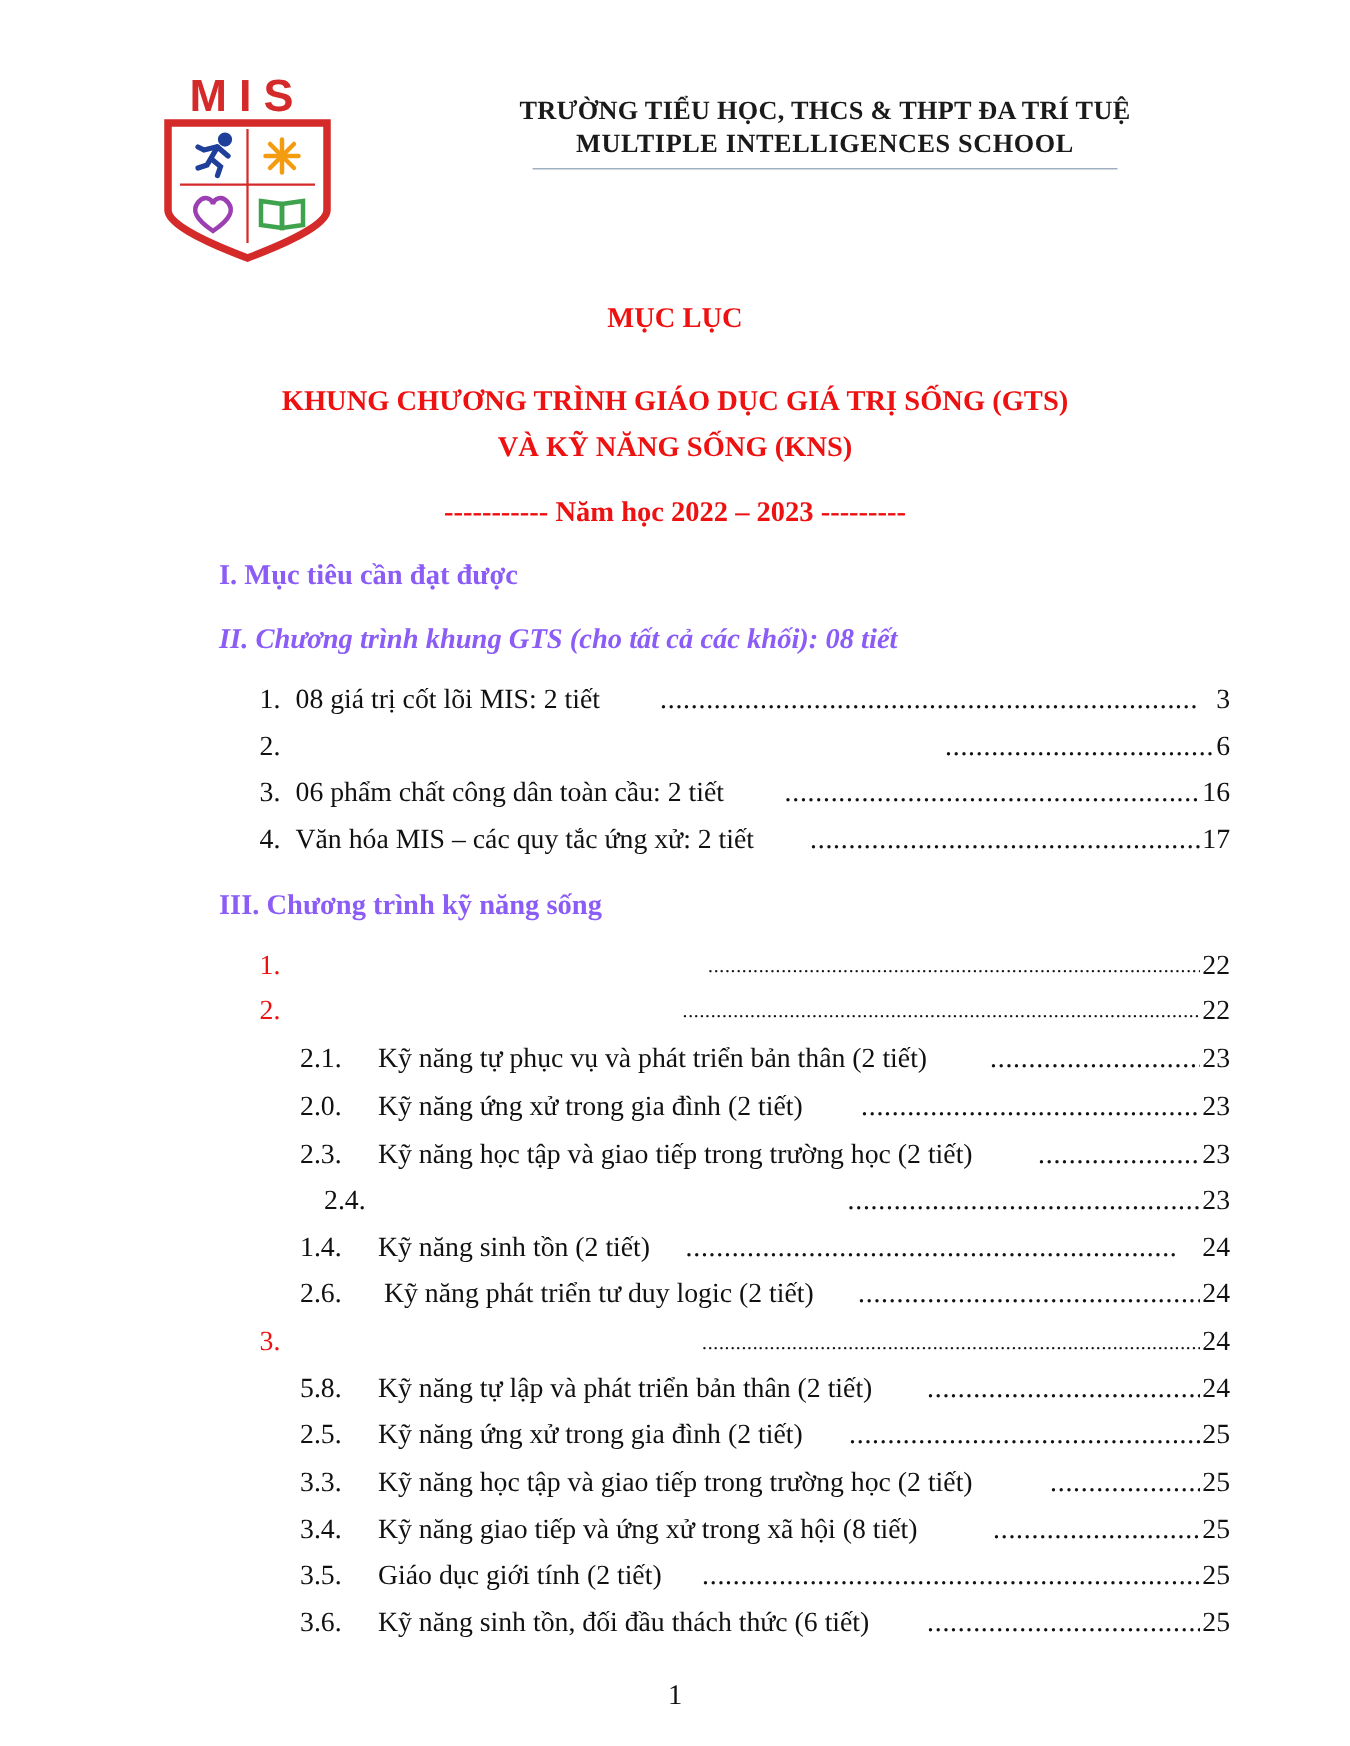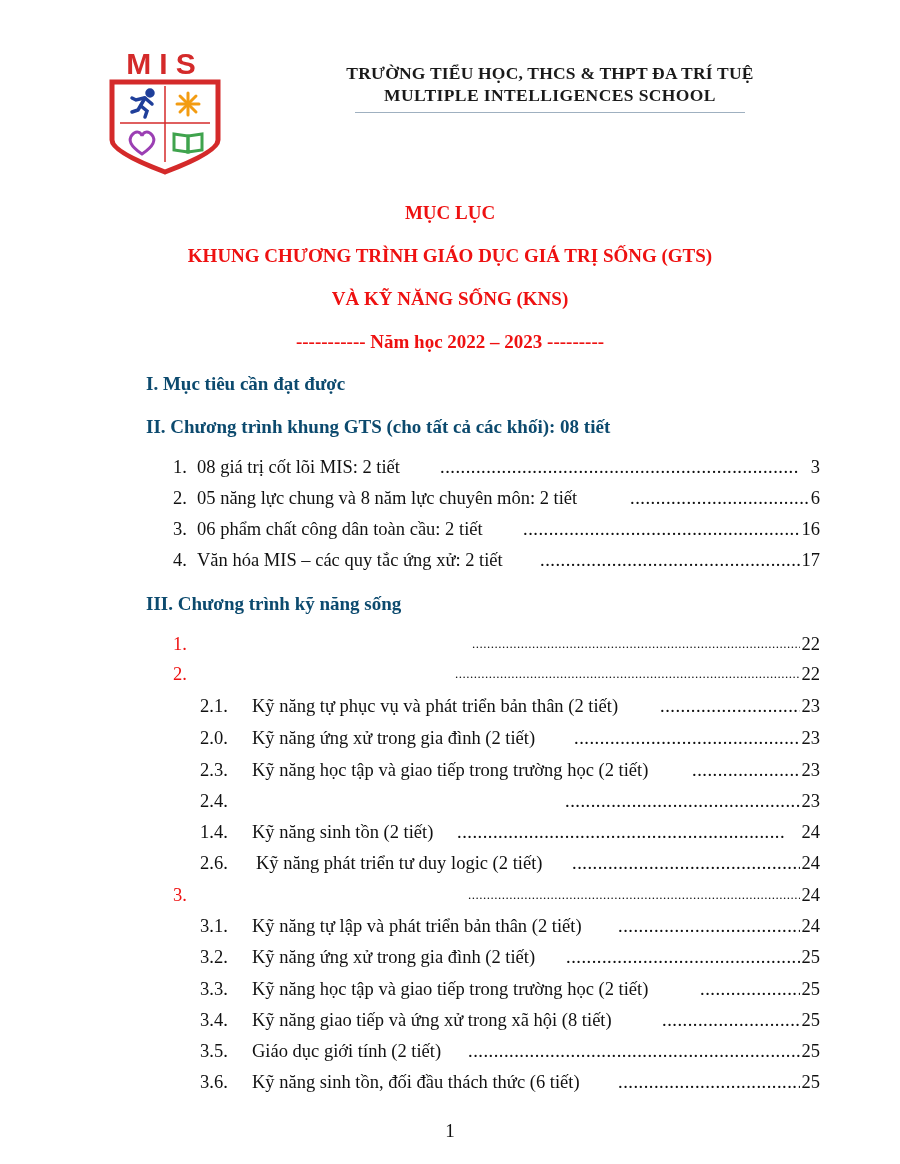--- a/index.html
+++ b/index.html
@@ -8,27 +8,27 @@
   .logo { position: absolute; left: 100px; top: 48px; width: 130px; height: 128px; }
   .school { position: absolute; left: 285px; top: 62px; width: 530px; text-align: center;
             font-family: "Liberation Serif", serif; font-weight: bold; color: #1a1a1a; }
   .school .l1 { font-size: 17.5px; letter-spacing: 0.2px; line-height: 22px; }
   .school .l2 { font-size: 17.5px; letter-spacing: 0.4px; line-height: 22px; }
   .school .rule { margin: 6px auto 0; width: 390px; height: 1px; background: #9fb0c0; }
 
   .title { position: absolute; left: 0; width: 900px; text-align: center; color: #ee1111;
            font-weight: bold; font-size: 19px; }
   .t1 { top: 202px; }
-  .t2 { top: 245px; }
+  .t2 { top: 257px; }
   .t3 { top: 288px; }
   .t4 { top: 331px; }
 
-  .sec { position: absolute; left: 146px; color: #0c4a6e; font-weight: bold; font-size: 19px; }
+  .sec { position: absolute; left: 146px; color: #8b5cf6; font-weight: bold; font-size: 19px; }
   .s1 { top: 373px; }
-  .s2 { top: 416px; }
+  .s2 { top: 416px; font-style: italic; }
   .s3 { top: 593px; }
 
   .row { position: absolute; left: 0; width: 900px; height: 24px; font-size: 18.5px; line-height: 24px; }
   .row .num { position: absolute; }
   .row .txt { position: absolute; white-space: nowrap; }
   .row .dots { position: absolute; overflow: hidden; white-space: nowrap; letter-spacing: 0.5px; }
   .row .pg { position: absolute; right: 80px; text-align: right; }
   .red { color: #ee1111; }
   .black { color: #111; }
   .pagenum { position: absolute; top: 1120px; left: 0; width: 900px; text-align: center; font-size: 19px; }
@@ -82,21 +82,20 @@
 <div class="sec s2">II. Chương trình khung GTS (cho tất cả các khối): 08 tiết</div>
 
 <div class="row black" style="top:455px">
   <span class="num" style="left:173px">1.</span>
   <span class="txt" style="left:197px">08 giá trị cốt lõi MIS: 2 tiết</span>
   <span class="dots" style="left:440px;width:360px">..................................................................................................................................................................</span>
   <span class="pg">3</span>
 </div>
 <div class="row black" style="top:486px">
   <span class="num" style="left:173px">2.</span>
-  <span class="txt" style="left:197px">05 năng lực chung và 8 năm lực chuyên môn: 2 tiết</span>
   <span class="dots" style="left:630px;width:180px">..................................................................................................................................................................</span>
   <span class="pg">6</span>
 </div>
 <div class="row black" style="top:517px">
   <span class="num" style="left:173px">3.</span>
   <span class="txt" style="left:197px">06 phẩm chất công dân toàn cầu: 2 tiết</span>
   <span class="dots" style="left:523px;width:277px">..................................................................................................................................................................</span>
   <span class="pg">16</span>
 </div>
 <div class="row black" style="top:548px">
@@ -131,21 +130,21 @@
   <span class="dots" style="left:574px;width:226px">..................................................................................................................................................................</span>
   <span class="pg">23</span>
 </div>
 <div class="row black" style="top:758px">
   <span class="num" style="left:200px">2.3.</span>
   <span class="txt" style="left:252px">Kỹ năng học tập và giao tiếp trong trường học (2 tiết)</span>
   <span class="dots" style="left:692px;width:108px">..................................................................................................................................................................</span>
   <span class="pg">23</span>
 </div>
 <div class="row black" style="top:789px">
-  <span class="num" style="left:200px">2.4.</span>
+  <span class="num" style="left:216px">2.4.</span>
   <span class="dots" style="left:565px;width:235px">..................................................................................................................................................................</span>
   <span class="pg">23</span>
 </div>
 <div class="row black" style="top:820px">
   <span class="num" style="left:200px">1.4.</span>
   <span class="txt" style="left:252px">Kỹ năng sinh tồn (2 tiết)</span>
   <span class="dots" style="left:457px;width:328px">..................................................................................................................................................................</span>
   <span class="pg">24</span>
 </div>
 <div class="row black" style="top:851px">
@@ -155,27 +154,27 @@
   <span class="pg">24</span>
 </div>
 
 <div class="row red" style="top:883px">
   <span class="num" style="left:173px">3.</span>
   <span class="dots black" style="left:468px;width:332px;font-size:13px">..................................................................................................................................................................</span>
   <span class="pg black">24</span>
 </div>
 
 <div class="row black" style="top:914px">
-  <span class="num" style="left:200px">3.1.</span>
+  <span class="num" style="left:200px">5.8.</span>
   <span class="txt" style="left:252px">Kỹ năng tự lập và phát triển bản thân (2 tiết)</span>
   <span class="dots" style="left:618px;width:182px">..................................................................................................................................................................</span>
   <span class="pg">24</span>
 </div>
 <div class="row black" style="top:945px">
-  <span class="num" style="left:200px">3.2.</span>
+  <span class="num" style="left:200px">2.5.</span>
   <span class="txt" style="left:252px">Kỹ năng ứng xử trong gia đình (2 tiết)</span>
   <span class="dots" style="left:566px;width:234px">..................................................................................................................................................................</span>
   <span class="pg">25</span>
 </div>
 <div class="row black" style="top:977px">
   <span class="num" style="left:200px">3.3.</span>
   <span class="txt" style="left:252px">Kỹ năng học tập và giao tiếp trong trường học (2 tiết)</span>
   <span class="dots" style="left:700px;width:100px">..................................................................................................................................................................</span>
   <span class="pg">25</span>
 </div>

